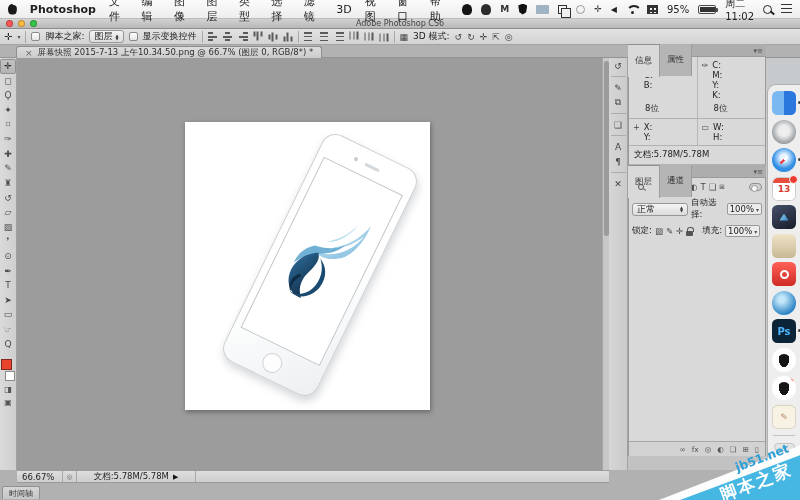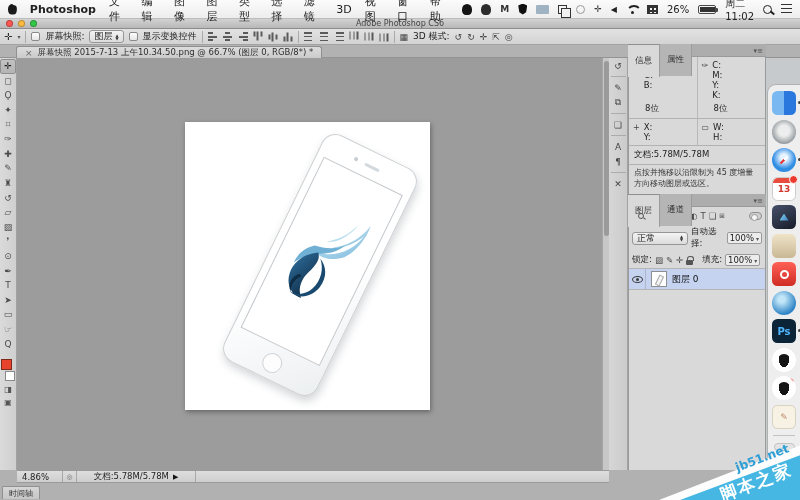--- a/index.html
+++ b/index.html
@@ -195,41 +195,41 @@
     <span class="mi mi-pg2"></span>
     <span class="mi mi-m">M</span>
     <span class="mi mi-shield"></span>
     <span class="mi mi-disp"></span>
     <span class="mi mi-win"></span>
     <span class="mi mi-circ"></span>
     <span class="mi mi-plus">✛</span>
     <span class="mi mi-vol">◀</span>
     <span class="mi mi-wifi"></span>
     <span class="mi mi-grid"></span>
-    <span>26%</span>
+    <span>95%</span>
     <span class="mi batt"></span>
     <span>周二11:02</span>
     <span class="mi mi-mag"></span>
     <span class="mi mi-list"></span>
   </span>
 </div>
 
 <div id="titlebar" class="ab">
   <span class="light" style="background:#fc5753"></span>
   <span class="light" style="background:#fdbc40"></span>
   <span class="light" style="background:#33c748"></span>
   <span id="win-title">Adobe Photoshop CS6</span>
 </div>
 
 <div id="optionsbar" class="ab">
   <span class="tool-glyph">✛</span>
   <span class="dd">▾</span>
   <span class="vsep"></span>
   <span class="cb"></span>
-  <span>屏幕快照:</span>
+  <span>脚本之家:</span>
   <span class="sel">
     <span>图层</span>
     <i class="updn">▲<br>▼</i>
   </span>
   <span class="cb"></span>
   <span>显示变换控件</span>
   <span class="vsep"></span>
   <span class="ai">
       <i></i>
       <i></i>
@@ -429,21 +429,20 @@
         <span class="iic">▭</span>
         <span>
           <span class="ilab">W:</span><br>
           <span class="ilab">H:</span>
         </span>
       </div>
     </div>
     <div class="hdiv"></div>
     <div id="doc-size-info">文档:5.78M/5.78M</div>
     <div class="hdiv"></div>
-    <div id="tip">点按并拖移以沿限制为 45 度增量方向移动图层或选区。</div>
   </div>
 
   <div class="ptabbar">
     <span class="ptab active">图层</span>
     <span class="ptab">通道</span>
     <span class="pmenu">▾≡</span>
   </div>
   <div class="pcontent">
     <div class="lrow">
       <span class="search-pill">
@@ -474,29 +473,20 @@
       <span class="fic">▨</span>
       <span class="fic">✎</span>
       <span class="fic">✛</span>
       <span class="lockic"></span>
       <span style="margin-left:6px">填充:</span>
       <span class="vbox">
         <span>100%</span>
         <span class="dd">▾</span>
       </span>
     </div>
-    <div id="layer-row" style="background: rgb(197, 211, 240);">
-      <span id="eye-cell">
-          <span class="eye"></span>
-        </span>
-      <span id="layer-thumb">
-          <i></i>
-        </span>
-      <span id="layer-name">图层 0</span>
-    </div>
     <div id="layers-empty"></div>
     <div id="layers-bottom">
       <span>∞</span>
       <span>fx</span>
       <span>◎</span>
       <span>◐</span>
       <span>❏</span>
       <span>⊞</span>
       <span>▯</span>
     </div>
@@ -535,21 +525,21 @@
   <div class="dk dk-cup">
       <i>✎</i>
     </div>
   <div class="dock-sep"></div>
   <div class="dk-doc"></div>
   <div class="dk-doc2"></div>
 </div>
 
 <div id="bottomstrip" class="ab"></div>
 <div id="statusbar" class="ab">
-  <span id="zoom-cell">4.86%</span>
+  <span id="zoom-cell">66.67%</span>
   <span id="status-mini">◎</span>
   <span id="doc-cell">
     <span>文档:5.78M/5.78M</span>
     <span id="doc-flyout">▶</span>
   </span>
   <span id="status-rest"></span>
 </div>
 <div id="timeline-tab" class="ab">
   <span>时间轴</span>
 </div>

